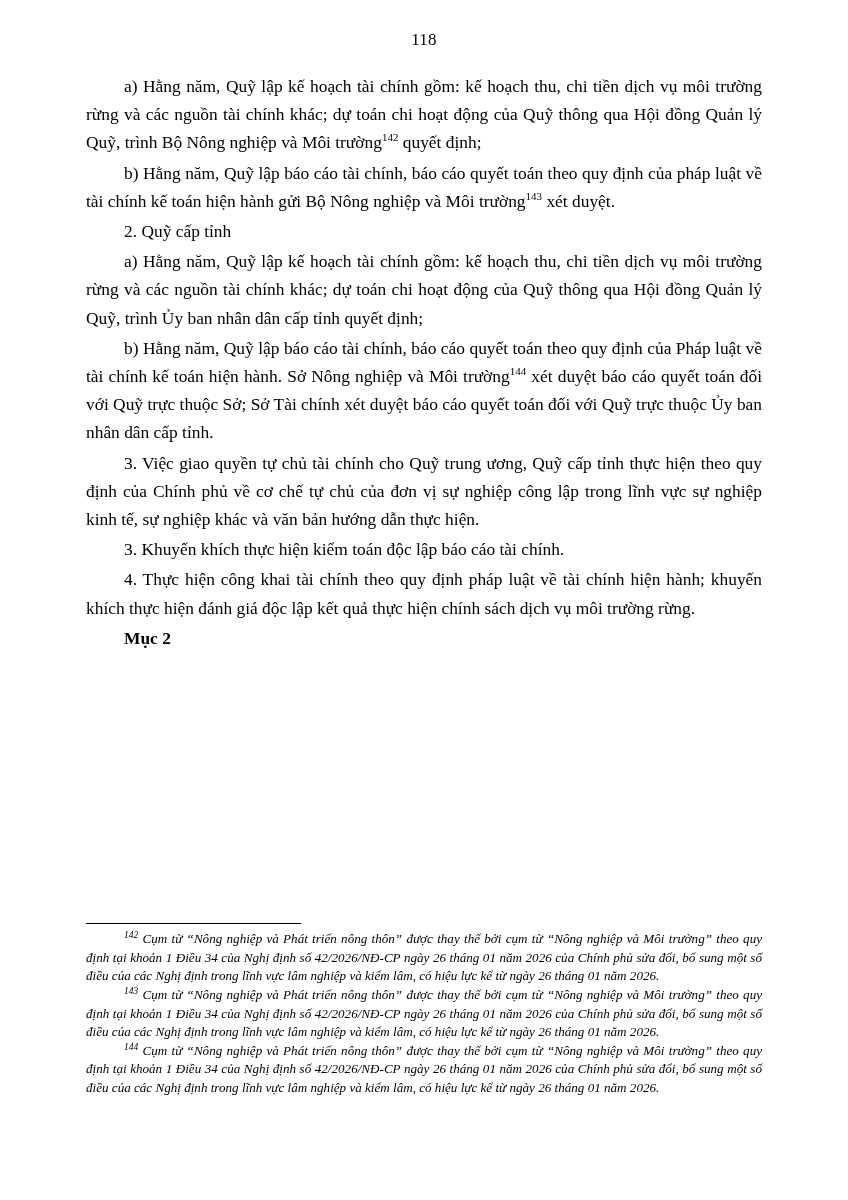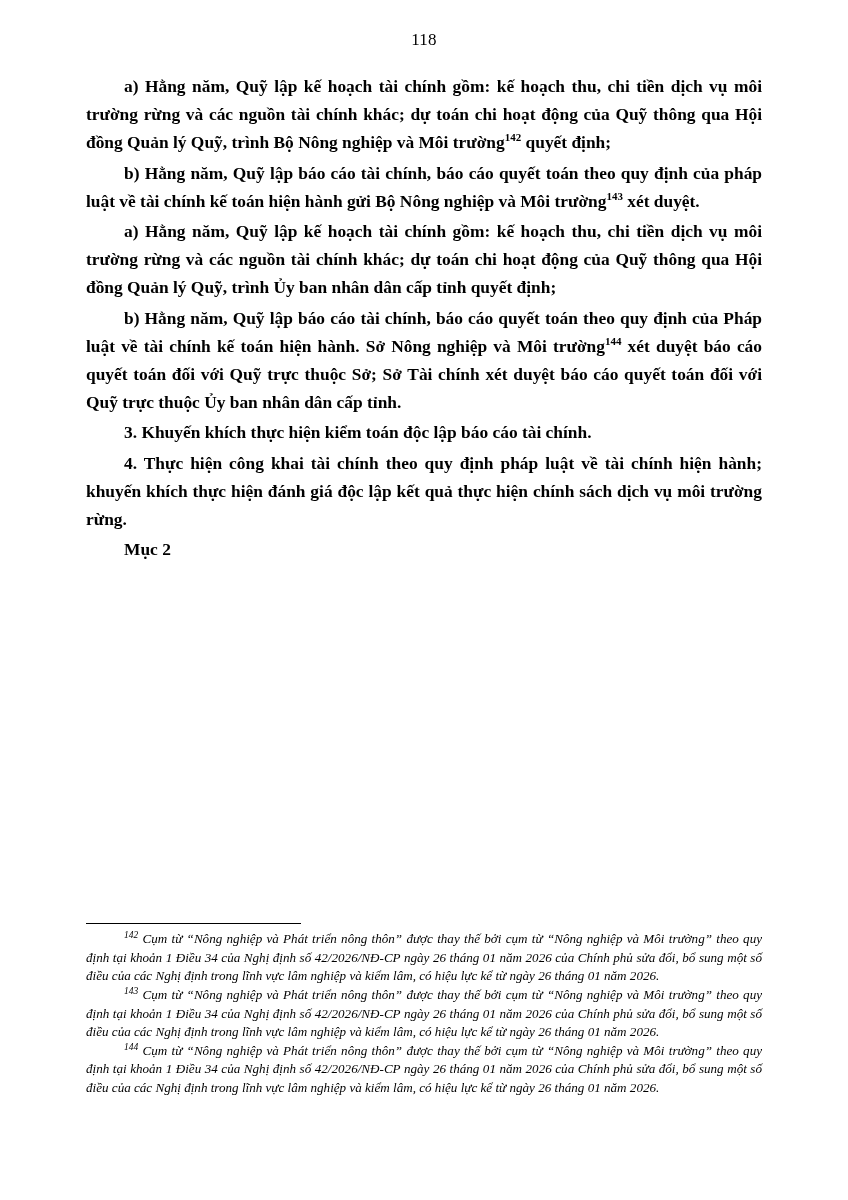--- a/index.html
+++ b/index.html
@@ -28,21 +28,20 @@
     margin-bottom: 22px;
     letter-spacing: 0.2px;
   }
   .body-text p {
     margin: 0 0 2px 0;
     font-size: 17.4px;
     line-height: 28.2px;
     text-align: justify;
     text-justify: inter-word;
     text-indent: 38px;
-    font-weight: bold;
   }
   .heading {
     font-weight: bold;
     text-indent: 38px;
     font-size: 17.4px;
     line-height: 28.2px;
     margin: 4px 0 2px 0;
   }
   .center-bold {
     text-align: center;
@@ -87,25 +86,27 @@
 <div class="page">
 
   <div class="page-number">118</div>
 
   <div class="body-text">
 
     <p><span>a) Hằng năm, Quỹ lập kế hoạch tài chính gồm: kế hoạch thu, chi tiền dịch vụ môi trường rừng và các nguồn tài chính khác; dự toán chi hoạt động của Quỹ thông qua Hội đồng Quản lý Quỹ, trình Bộ Nông nghiệp và Môi trường</span><sup>142</sup><span> quyết định;</span></p>
 
     <p><span>b) Hằng năm, Quỹ lập báo cáo tài chính, báo cáo quyết toán theo quy định của pháp luật về tài chính kế toán hiện hành gửi Bộ Nông nghiệp và Môi trường</span><sup>143</sup><span> xét duyệt.</span></p>
 
+    <p><span>2. Quỹ cấp tỉnh</span></p>
 
     <p><span>a) Hằng năm, Quỹ lập kế hoạch tài chính gồm: kế hoạch thu, chi tiền dịch vụ môi trường rừng và các nguồn tài chính khác; dự toán chi hoạt động của Quỹ thông qua Hội đồng Quản lý Quỹ, trình Ủy ban nhân dân cấp tỉnh quyết định;</span></p>
 
     <p><span>b) Hằng năm, Quỹ lập báo cáo tài chính, báo cáo quyết toán theo quy định của Pháp luật về tài chính kế toán hiện hành. Sở Nông nghiệp và Môi trường</span><sup>144</sup><span> xét duyệt báo cáo quyết toán đối với Quỹ trực thuộc Sở; Sở Tài chính xét duyệt báo cáo quyết toán đối với Quỹ trực thuộc Ủy ban nhân dân cấp tỉnh.</span></p>
 
+    <p><span>3. Việc giao quyền tự chủ tài chính cho Quỹ trung ương, Quỹ cấp tỉnh thực hiện theo quy định của Chính phủ về cơ chế tự chủ của đơn vị sự nghiệp công lập trong lĩnh vực sự nghiệp kinh tế, sự nghiệp khác và văn bản hướng dẫn thực hiện.</span></p>
 
 
     <p>3. Khuyến khích thực hiện kiểm toán độc lập báo cáo tài chính.</p>
     <p>4. Thực hiện công khai tài chính theo quy định pháp luật về tài chính hiện hành; khuyến khích thực hiện đánh giá độc lập kết quả thực hiện chính sách dịch vụ môi trường rừng.</p>
 
     <p class="center-bold">Mục 2</p>
 
   </div>
 
   <div class="footnote-area">

